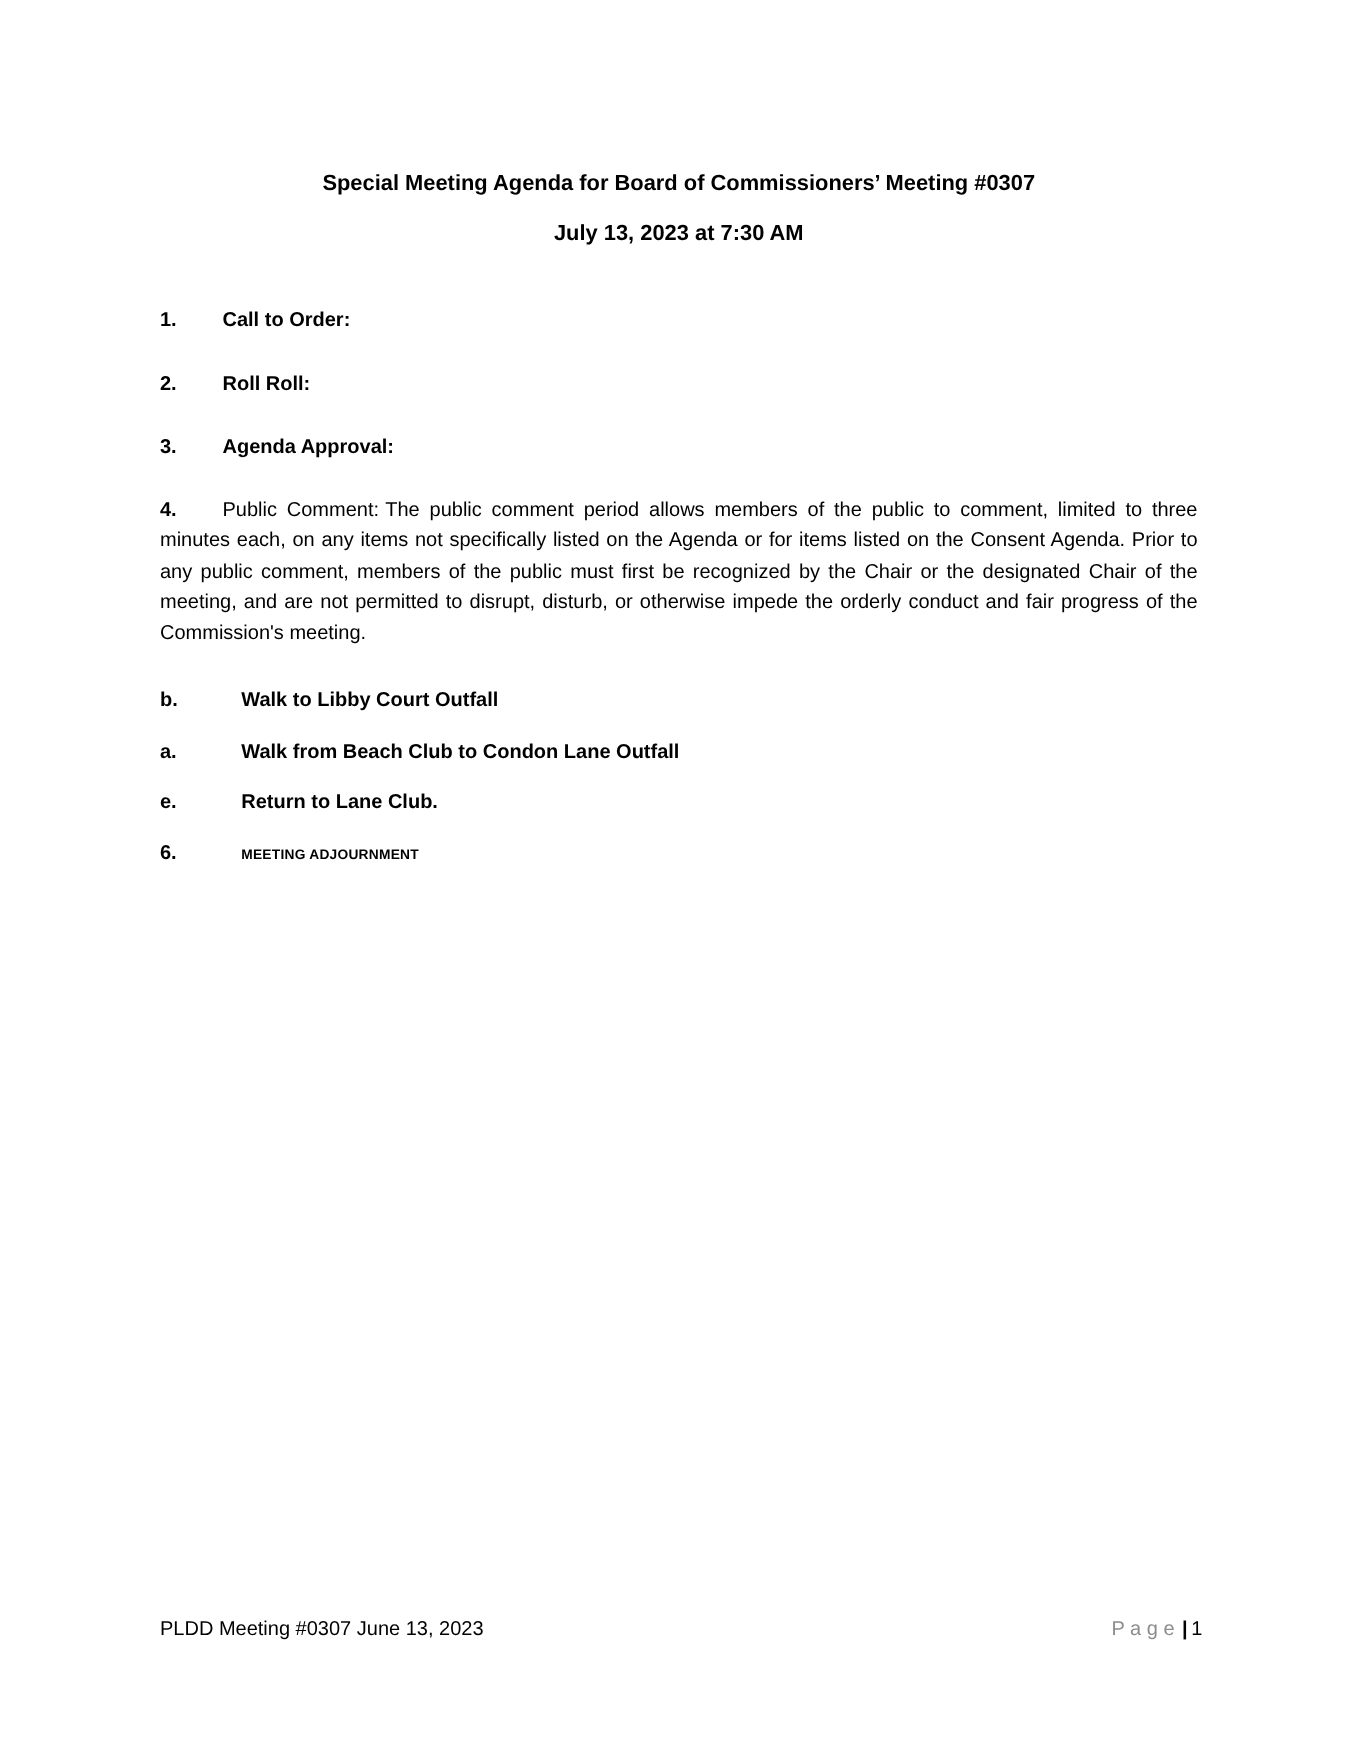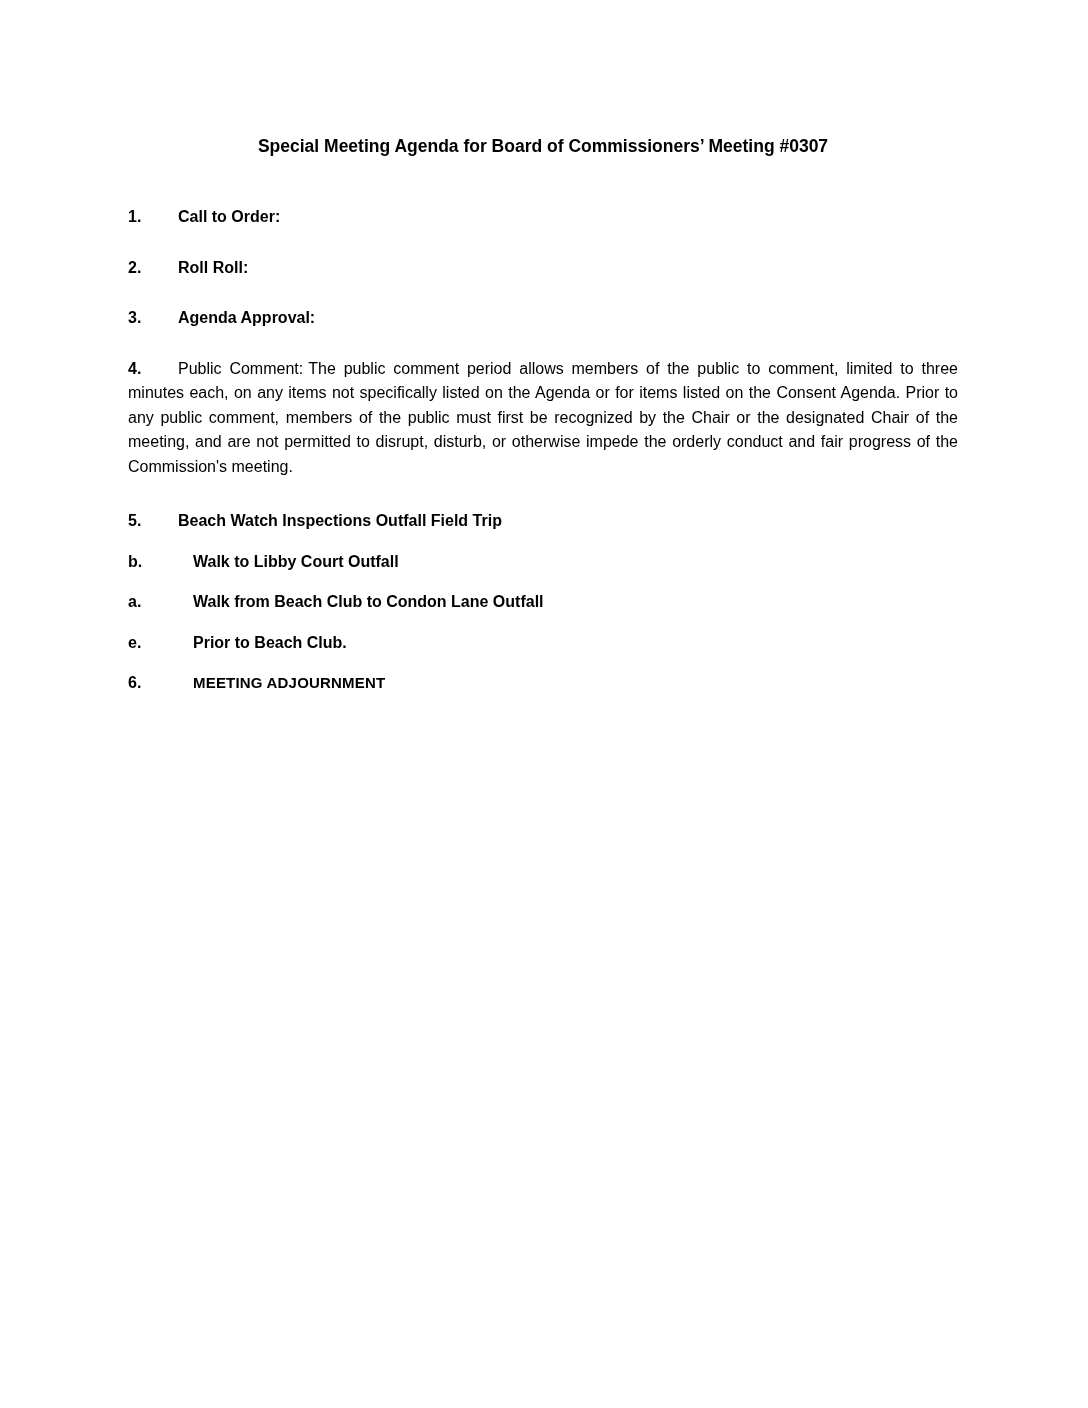--- a/index.html
+++ b/index.html
@@ -38,21 +38,21 @@
     vertical-align:top;
   }
   .num.wide{width:65px;}
   .para{
     font-weight:normal;
     text-align:justify;
     line-height:24.6px;
     margin-bottom:30px;
   }
   .para .bold-label{font-weight:normal;margin-right:5px;}
-  .item.small-caps-item .label{font-size:15px;letter-spacing:0.2px;}
+  .item.small-caps-item .label{font-size:11px;letter-spacing:0.2px;}
   .footer{
     position:absolute;
     left:128px; right:126px; top:1295px;
     font-size:16px;
     display:flex;
     justify-content:space-between;
     align-items:baseline;
   }
   .footer-left{font-weight:normal;}
   .page-word{color:#8c8c8c;}
@@ -60,55 +60,59 @@
   .page-num{font-weight:normal;}
 </style>
 </head>
 <body>
 
 <div class="page">
   <div class="content">
 
     <div class="title-block">
       <div class="title-line first">Special Meeting Agenda for Board of Commissioners’ Meeting #0307</div>
+      <div class="title-line">July 13, 2023 at 7:30 AM</div>
     </div>
 
     <div class="item sp">
       <span class="num">1.</span><span class="label">Call to Order:</span>
     </div>
 
     <div class="item sp">
       <span class="num">2.</span><span class="label">Roll Roll:</span>
     </div>
 
     <div class="item sp">
       <span class="num">3.</span><span class="label">Agenda Approval:</span>
     </div>
 
     <div class="para">
       <span class="num">4.</span><span class="bold-label">Public Comment:</span><span class="body-text">The public comment period allows members of the public to comment, limited to three minutes each, on any items not specifically listed on the Agenda or for items listed on the Consent Agenda. Prior to any public comment, members of the public must first be recognized by the Chair or the designated Chair of the meeting, and are not permitted to disrupt, disturb, or otherwise impede the orderly conduct and fair progress of the Commission's meeting.</span>
     </div>
 
-    <div class="item">
-      <span class="num">5.</span><span class="label">Beach Watch Inspections Outfall Field Trip</span>
-    </div>
 
     <div class="item">
       <span class="num wide">b.</span><span class="label">Walk to Libby Court Outfall</span>
     </div>
 
     <div class="item">
       <span class="num wide">a.</span><span class="label">Walk from Beach Club to Condon Lane Outfall</span>
     </div>
 
 
 
     <div class="item">
-      <span class="num wide">e.</span><span class="label">Prior to Beach Club.</span>
+      <span class="num wide">e.</span><span class="label">Return to Lane Club.</span>
     </div>
 
     <div class="item small-caps-item">
       <span class="num wide">6.</span><span class="label">MEETING ADJOURNMENT</span>
     </div>
 
   </div>
 
+  <div class="footer">
+    <span class="footer-left">PLDD Meeting #0307 June 13, 2023</span>
+    <span class="footer-right">
+      <span class="page-word">P a g e</span><span class="page-sep">|</span><span class="page-num">1</span>
+    </span>
+  </div>
 </div>
 
 </body></html>

